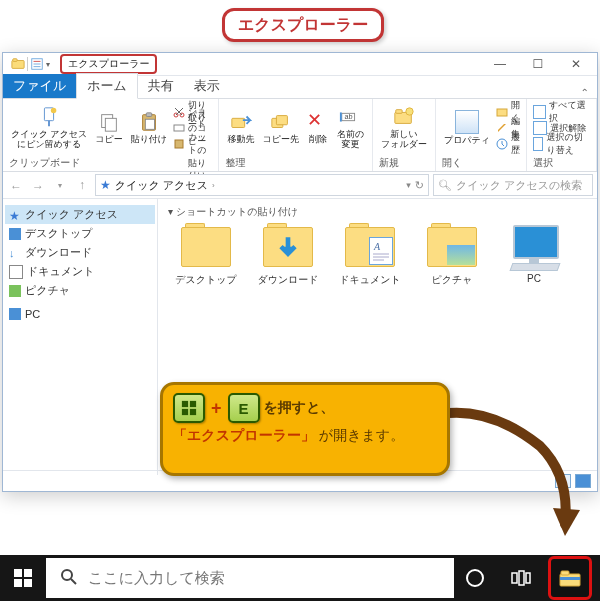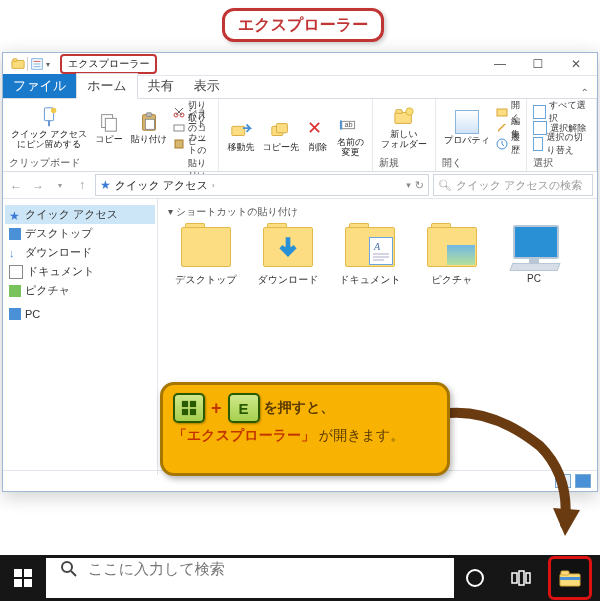--- a/index.html
+++ b/index.html
@@ -59,21 +59,21 @@
 .tip-row1{display:flex;align-items:center;gap:4px;font-size:14px;color:#5a3a00;font-weight:bold}
 .key{width:28px;height:26px;border:2px solid #2a5a00;border-radius:5px;background:linear-gradient(#cfe88a,#a6cf4e);display:flex;align-items:center;justify-content:center;font-weight:bold;color:#2a5a00;font-size:15px;box-shadow:1px 1px 2px rgba(0,0,0,.3)}
 .key.win{font-size:12px}
 .plus{color:#c23500;font-size:18px;font-weight:bold;margin:0 2px}
 .tip-row2{font-size:14px;color:#5a3a00;font-weight:normal;margin-top:4px}
 .tip-row2 strong{color:#c23500}
 .arrow-svg{position:absolute;left:420px;top:396px;width:170px;height:150px;z-index:4}
 .taskbar{position:absolute;left:0;bottom:0;width:600px;height:46px;background:#161616;display:flex;align-items:center}
 .tb-start{width:46px;height:46px;display:flex;align-items:center;justify-content:center}
 .win-logo{width:18px;height:18px}
-.tb-search{flex:1;max-width:380px;height:36px;background:#fff;display:flex;gap:10px;padding:0 12px;color:#767676;font-size:15px;border:2px solid #fff}
+.tb-search{flex:1;max-width:380px;height:36px;background:#fff;display:flex;align-items:center;gap:10px;padding:0 12px;color:#767676;font-size:15px;border:2px solid #fff}
 .tb-icons{margin-left:auto;display:flex;align-items:center;gap:8px;padding-right:8px}
 .tb-ic{width:38px;height:38px;display:flex;align-items:center;justify-content:center;color:#fff}
 .tb-explorer{border:3px solid #d11;border-radius:6px;background:#111}
 </style>
 </head>
 <body>
 
 <div class="callout-title">エクスプローラー</div>
 
 <div class="explorer-window">
@@ -190,20 +190,21 @@
         <div class="big-btn">
             <span class="ic"><svg viewBox="0 0 24 24" width="22" height="22">
                 <rect x="3" y="8" width="14" height="8" fill="#fff" stroke="#888"></rect>
                 <rect x="1" y="7" width="2" height="10" fill="#4a90d6"></rect>
                 <text x="6" y="14" font-size="8" fill="#555">ab</text>
               </svg></span>
             <span class="lbl">名前の
 変更</span>
           </div>
       </div>
+      <div class="group-label">整理</div>
     </div>
 
     <div class="group">
       <div class="group-row">
         <div class="big-btn">
             <span class="ic"><svg viewBox="0 0 24 24" width="22" height="22">
                 <rect x="2" y="7" width="18" height="12" rx="1" fill="#fcdd82" stroke="#d6a83b"></rect>
                 <rect x="3" y="4" width="7" height="4" rx="1" fill="#fcdd82" stroke="#d6a83b"></rect>
                 <circle cx="18" cy="6" r="4" fill="#f7e07a" stroke="#e0b43d"></circle>
               </svg></span>

